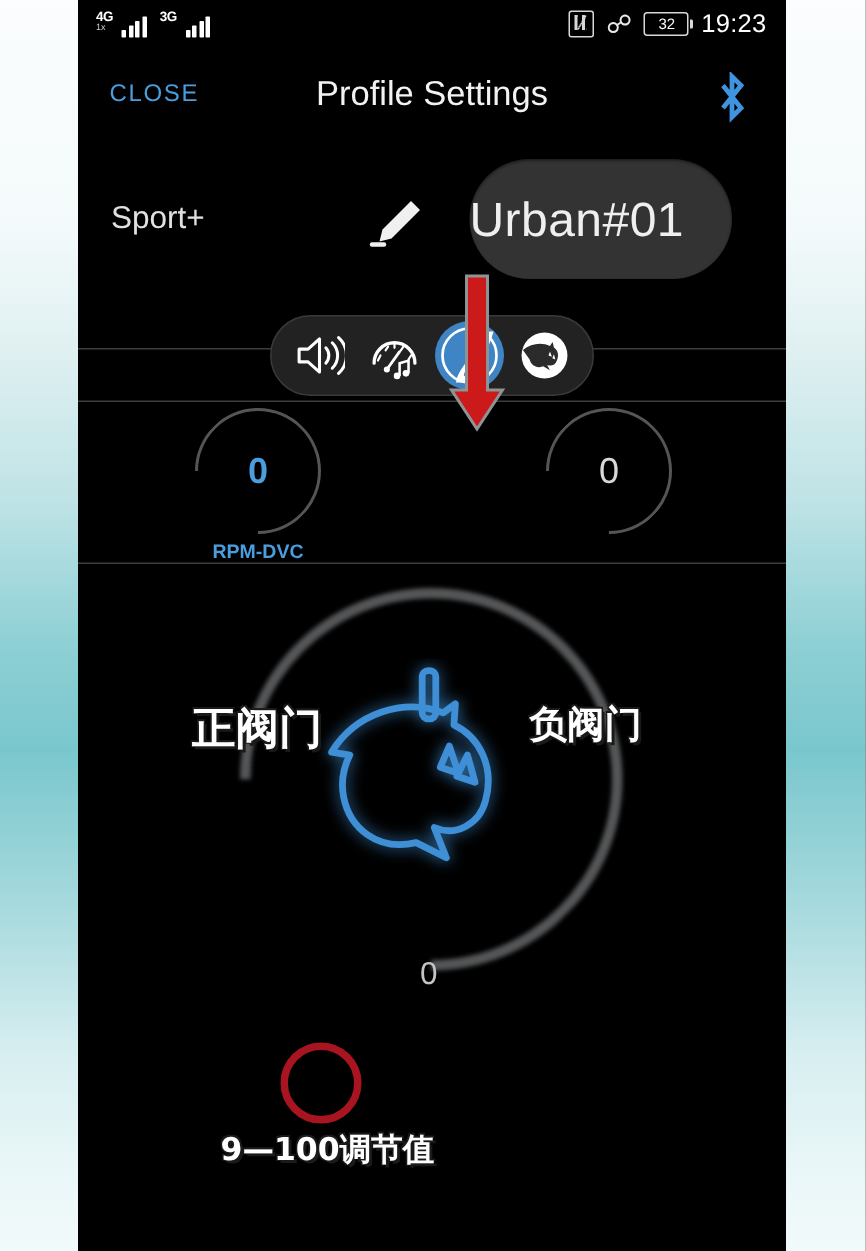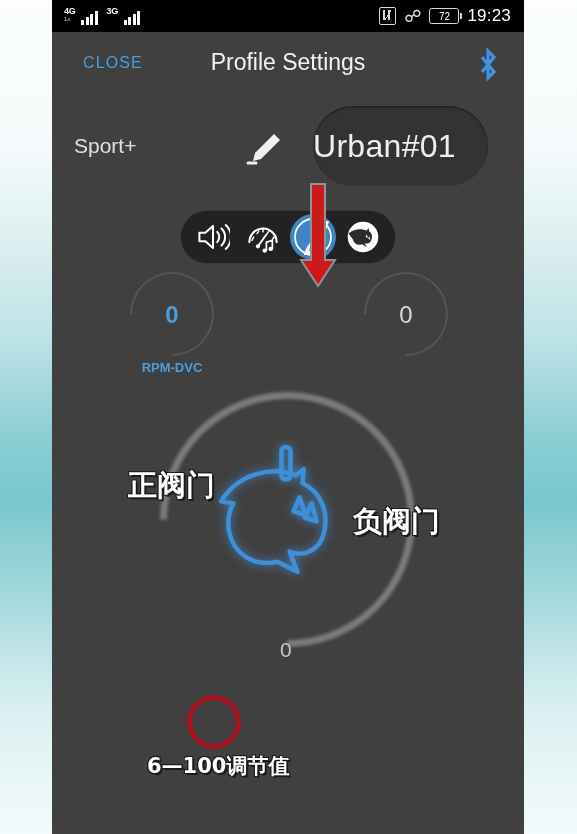--- a/index.html
+++ b/index.html
@@ -16,21 +16,21 @@
       #a5d9dd 72%,
       #d7eef0 84%,
       #eaf7f8 94%,
       #f2fafb 100%);
     position:relative;
   }
 
   
   #phone{
     position:absolute;left:52px;top:0;width:472px;height:834px;
-    background:#404040;overflow:hidden;
+    background:#000000;overflow:hidden;
   }
 
   
   #statusbar{
     height:32px;background:#000;position:relative;color:#e9e9e9;
   }
   .sb-left{position:absolute;left:12px;top:0;height:32px;display:flex;align-items:center;gap:9px;}
   .sb-right{position:absolute;right:13px;top:0;height:32px;display:flex;align-items:center;gap:8px;}
   .sig{display:flex;align-items:flex-end;height:18px;position:relative;padding-left:17px;}
   .sig .gtext{position:absolute;left:0;top:0;font-size:9px;line-height:9px;letter-spacing:-.3px;color:#fff;font-weight:700;}
@@ -48,21 +48,21 @@
     border-left:1.6px solid transparent;background:linear-gradient(to bottom right,transparent 45%,#d8d8d8 46%,#d8d8d8 54%,transparent 55%);}
   .bt-s{font-size:17px;line-height:17px;color:#e9e9e9;}
   .batt{width:28px;height:14px;border:1.6px solid #d8d8d8;border-radius:2.5px;position:relative;
     display:flex;align-items:center;justify-content:center;}
   .batt:after{content:"";position:absolute;right:-4px;top:4px;width:2.5px;height:6px;background:#d8d8d8;border-radius:0 1px 1px 0;}
   .batt span{font-size:10px;color:#fff;letter-spacing:-.2px;}
   .clock{font-size:17px;color:#fff;letter-spacing:.2px;text-align:center;}
 
   
   #appbar{height:66px;position:relative;}
-  #close-btn{position:absolute;left:31px;top:22px;font-size:16px;letter-spacing:1.1px;
+  #close-btn{position:absolute;left:21px;top:22px;font-size:16px;letter-spacing:1.1px;
     color:#4a9ede;font-weight:500;cursor:pointer;}
   #app-title{position:absolute;left:0;right:0;top:17px;text-align:center;font-size:23px;color:#f2f2f2;}
   #bt-icon{position:absolute;right:23px;top:16px;width:26px;height:34px;}
 
   
   #profile-row{position:relative;height:108px;}
   #mode-label{position:absolute;left:22px;top:36px;font-size:21px;color:#e0e0e0;}
   #edit-pencil{position:absolute;left:192px;top:30px;width:42px;height:42px;}
   #name-pill{position:absolute;left:261px;top:8px;width:175px;height:80px;border-radius:40px;
     background:#333333;box-shadow:0 1px 2px rgba(0,0,0,.5) inset;
@@ -99,21 +99,21 @@
     border:7px solid rgba(200,206,210,.42);border-bottom-color:transparent;
     transform:rotate(45deg);filter:blur(1.4px);}
   #big-gauge .logo{position:absolute;left:47px;top:47px;width:161px;height:161px;}
   #big-val{position:absolute;left:228px;top:262px;font-size:21px;color:#c4c4c4;}
 
   
   .anno-cn{position:absolute;font-weight:700;color:#ffffff;
     text-shadow:2px 2px 0 #1a1a1a,-1px -1px 0 #1a1a1a,1px -1px 0 #1a1a1a,-1px 1px 0 #1a1a1a;
     font-family:"DejaVu Sans","Liberation Sans",sans-serif;}
   #anno-pos{left:128px;top:466px;font-size:29px;}
-  #anno-neg{left:353px;top:466px;font-size:29px;margin-top:36px;}
+  #anno-neg{left:353px;top:466px;font-size:25px;}
   #anno-range{left:147px;top:752px;font-size:21px;}
   #anno-arrow{position:absolute;left:297px;top:182px;width:42px;height:110px;}
   #anno-circle{position:absolute;left:187px;top:695px;width:54px;height:54px;
     border:5px solid #a8141f;border-radius:50%;box-sizing:border-box;}
 </style>
 </head>
 <body>
 
 <div id="phone">
 
@@ -136,21 +136,21 @@
             <i></i>
             <i></i>
             <i></i>
           </span>
       </div>
     </div>
     <div class="sb-right">
       <span class="nfc"></span>
       <span class="bt-s">☍</span>
       <span class="batt">
-        <span>72</span>
+        <span>32</span>
       </span>
       <span class="clock">19:23</span>
     </div>
   </div>
 
   <div id="appbar">
     <div id="close-btn">CLOSE</div>
     <div id="app-title">Profile Settings</div>
     <svg id="bt-icon" viewBox="0 0 26 34">
       <path d="M7 9 L19 24 L13 30 L13 3 L19 9 L7 24" fill="none" stroke="#3f93df" stroke-width="3.2" stroke-linejoin="miter" stroke-linecap="butt"></path>
@@ -250,13 +250,13 @@
 </div>
 
 <svg id="anno-arrow" viewBox="0 0 42 110">
   <path d="M14 2 L28 2 L28 78 L38 78 L21 104 L4 78 L14 78 Z" fill="#cc1a1a" stroke="#8e9396" stroke-width="2"></path>
 </svg>
 
 <div id="anno-circle"></div>
 
 <div class="anno-cn" id="anno-pos">正阀门</div>
 <div class="anno-cn" id="anno-neg">负阀门</div>
-<div class="anno-cn" id="anno-range">6—100调节值</div>
+<div class="anno-cn" id="anno-range">9—100调节值</div>
 
 </body></html>

